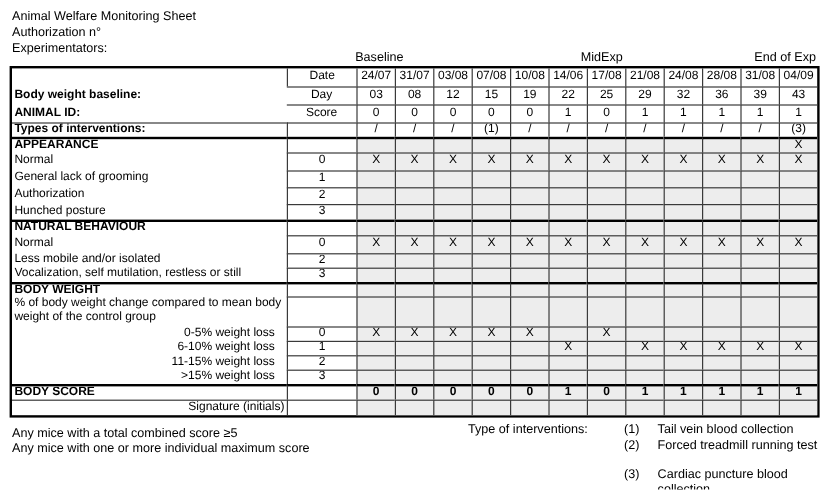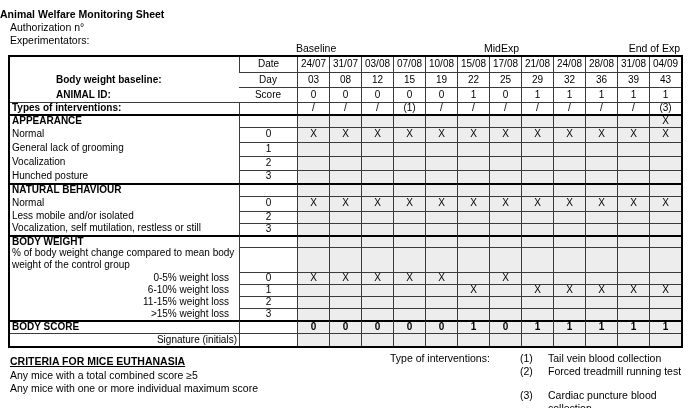--- a/index.html
+++ b/index.html
@@ -3,41 +3,41 @@
 <meta charset="utf-8">
 <style>
   html,body{margin:0;padding:0;}
   body{
     width:700px;height:408px;position:relative;background:#ffffff;
     font-family:"Liberation Sans","DejaVu Sans",sans-serif;
     color:#000;font-size:10.5px;overflow:hidden;
   }
   .abs{position:absolute;}
   
-  #hdr-title{left:0;top:8px;font-weight:bold;}
+  #hdr-title{left:10px;top:8px;}
   #hdr-auth{left:10px;top:21px;}
   #hdr-exp{left:10px;top:34px;}
   
   #phase-baseline{left:296px;top:42px;}
   #phase-midexp{left:484px;top:42px;}
   #phase-end{right:20px;top:42px;padding-left:28px;}
   
   #sheet{left:8px;top:55px;border-collapse:separate;border-spacing:0;table-layout:fixed;
          border:2px solid #000;}
   #sheet td,#sheet th{
     box-sizing:border-box;padding:0 2px;line-height:1.05;font-size:10px;
     border-left:1px solid #3a3a3a;border-top:1px solid #3a3a3a;
     overflow:hidden;white-space:nowrap;vertical-align:middle;font-weight:normal;text-align:left;
   }
   #sheet tr>*:first-child{border-left:none;}
   #sheet tr:first-child>*{border-top:none;}
   #sheet .score,#sheet .dcell{text-align:center;}
   #sheet .hlabel{font-weight:normal;text-align:center;}
   #sheet .corner{vertical-align:top;padding:0 2px;}
-  #sheet .corner div{height:15px;line-height:15px;font-weight:bold;margin-left:44px;}
+  #sheet .corner div{height:15px;line-height:15px;font-weight:bold;}
   #sheet .shaded{background:#ededed;}
   #sheet tr.r-section>td{border-top:2px solid #000;margin-top:32px;}
   #sheet tr.r-total>td{border-top:2px solid #000;}
   #sheet tr.r-section td.lbl, #sheet tr.r-total td.lbl{font-weight:bold;}
   #sheet tr.r-field td.lbl{font-weight:bold;}
   #sheet tr.r-item td.lbl, #sheet tr.r-note td.lbl{border-top:none;}
   #sheet tr.r-item-right td.lbl{border-top:none;text-align:right;padding-right:10px;}
   #sheet tr.r-signature td.lbl{text-align:right;}
   #sheet tr.r-total td.dcell{font-weight:bold;}
   #sheet tr.r-note td.lbl{white-space:normal;line-height:1.15;vertical-align:top;}
@@ -93,21 +93,21 @@
           <div></div>
           <div>Body weight baseline:</div>
           <div>ANIMAL ID:</div>
         </td>
         <td class="hlabel">Date</td>
         <td class="dcell">24/07</td>
         <td class="dcell">31/07</td>
         <td class="dcell">03/08</td>
         <td class="dcell">07/08</td>
         <td class="dcell">10/08</td>
-        <td class="dcell">15/08</td>
+        <td class="dcell">14/06</td>
         <td class="dcell">17/08</td>
         <td class="dcell">21/08</td>
         <td class="dcell">24/08</td>
         <td class="dcell">28/08</td>
         <td class="dcell">31/08</td>
         <td class="dcell">04/09</td>
       </tr>
       <tr>
         <td class="hlabel">Day</td>
         <td class="dcell">03</td>
@@ -196,21 +196,21 @@
         <td class="dcell shaded"></td>
         <td class="dcell shaded"></td>
         <td class="dcell shaded"></td>
         <td class="dcell shaded"></td>
         <td class="dcell shaded"></td>
         <td class="dcell shaded"></td>
         <td class="dcell shaded"></td>
         <td class="dcell shaded"></td>
       </tr>
       <tr class="r-item">
-        <td class="lbl">Vocalization</td>
+        <td class="lbl">Authorization</td>
         <td class="score">2</td>
         <td class="dcell shaded"></td>
         <td class="dcell shaded"></td>
         <td class="dcell shaded"></td>
         <td class="dcell shaded"></td>
         <td class="dcell shaded"></td>
         <td class="dcell shaded"></td>
         <td class="dcell shaded"></td>
         <td class="dcell shaded"></td>
         <td class="dcell shaded"></td>
@@ -423,21 +423,20 @@
         <td class="dcell shaded"></td>
         <td class="dcell shaded"></td>
         <td class="dcell shaded"></td>
         <td class="dcell shaded"></td>
         <td class="dcell shaded"></td>
       </tr>
     </tbody>
 </table>
 
 <div class="abs" id="criteria">
-  <div id="criteria-title">CRITERIA FOR MICE EUTHANASIA</div>
   <div>
       <div class="cline">Any mice with a total combined score ≥5</div>
       <div class="cline">Any mice with one or more individual maximum score</div>
     </div>
 </div>
 
 <div class="abs" id="interv-label">Type of interventions:</div>
 
 <div class="abs" id="legend">
     <div class="legend-item">

